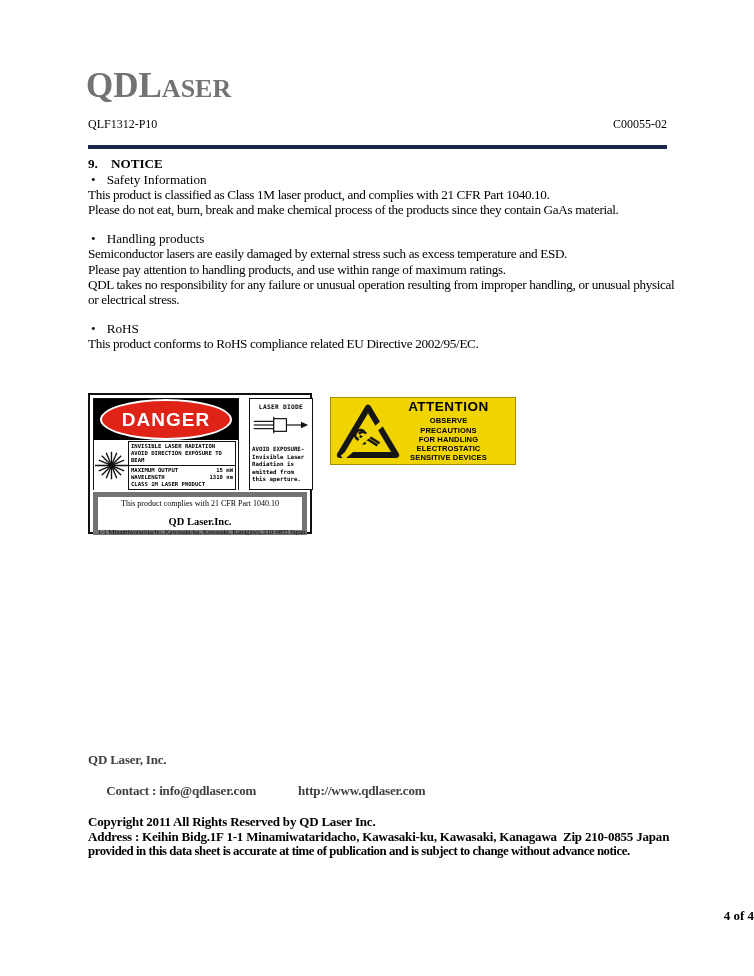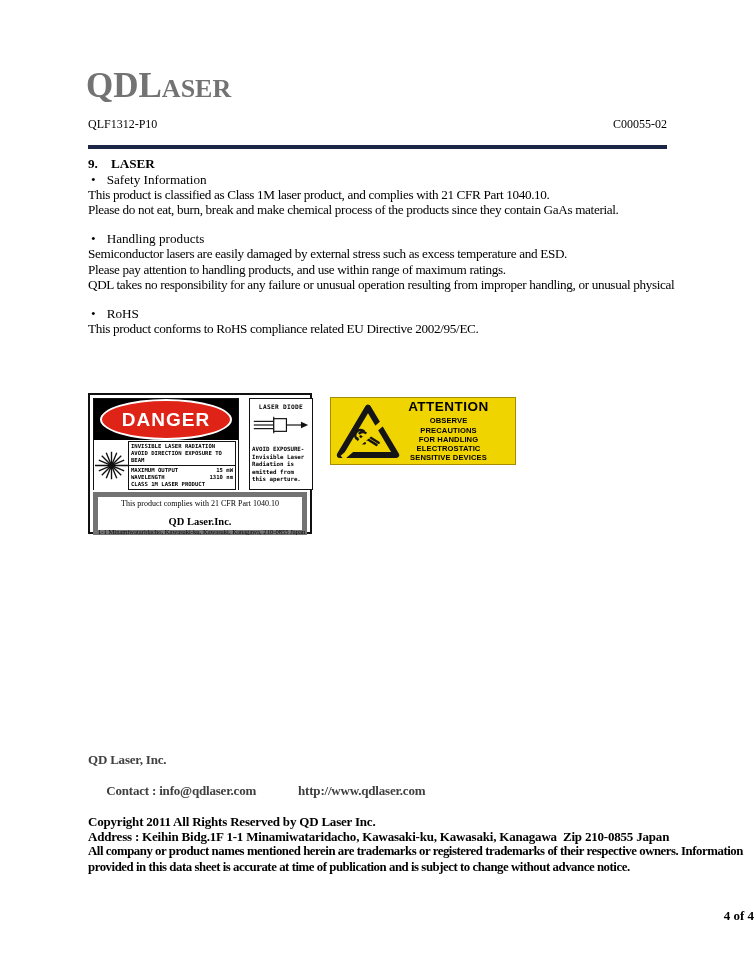--- a/index.html
+++ b/index.html
@@ -79,38 +79,39 @@
   </div>
   <div class="header-row">
     <span>QLF1312-P10</span>
     <span>C00055-02</span>
   </div>
   <div class="header-rule"></div>
 
   <div class="notice">
     <div class="notice-heading">
       <span>9.</span>
-      <span>LASER</span>
+      <span>NOTICE</span>
     </div>
 
     <div class="bullet-row">
       <span>•</span>
       <span>Safety Information</span>
     </div>
     <div class="text-line">This product is classified as Class 1M laser product, and complies with 21 CFR Part 1040.10.</div>
     <div class="text-line">Please do not eat, burn, break and make chemical process of the products since they contain GaAs material.</div>
 
     <div class="sect-gap"></div>
     <div class="bullet-row">
       <span>•</span>
       <span>Handling products</span>
     </div>
     <div class="text-line">Semiconductor lasers are easily damaged by external stress such as excess temperature and ESD.</div>
     <div class="text-line">Please pay attention to handling products, and use within range of maximum ratings.</div>
     <div class="text-line">QDL takes no responsibility for any failure or unusual operation resulting from improper handling, or unusual physical</div>
+    <div class="text-line">or electrical stress.</div>
 
     <div class="sect-gap"></div>
     <div class="bullet-row">
       <span>•</span>
       <span>RoHS</span>
     </div>
     <div class="text-line">This product conforms to RoHS compliance related EU Directive 2002/95/EC.</div>
   </div>
 
   <div class="danger-label">
@@ -205,19 +206,18 @@
     </div>
   </div>
 
   <div class="footer">
     <div class="footer-line blue">QD Laser, Inc.</div>
     <div class="footer-line blue">
       <span>Contact : info@qdlaser.com</span><span class="site-gap"></span><span>http://www.qdlaser.com</span>
     </div>
     <div class="footer-line">Copyright 2011 All Rights Reserved by QD Laser Inc.</div>
     <div class="footer-line">Address : Keihin Bidg.1F 1-1 Minamiwataridacho, Kawasaki-ku, Kawasaki, Kanagawa  Zip 210-0855 Japan</div>
-    <div class="footer-line footer-small">All company or product names mentioned herein are trademarks or registered trademarks of their respective owners. Information</div>
     <div class="footer-line footer-small">provided in this data sheet is accurate at time of publication and is subject to change without advance notice.</div>
   </div>
 
   <div class="page-num">4 of 4</div>
 
 </div>
 
 </body></html>

